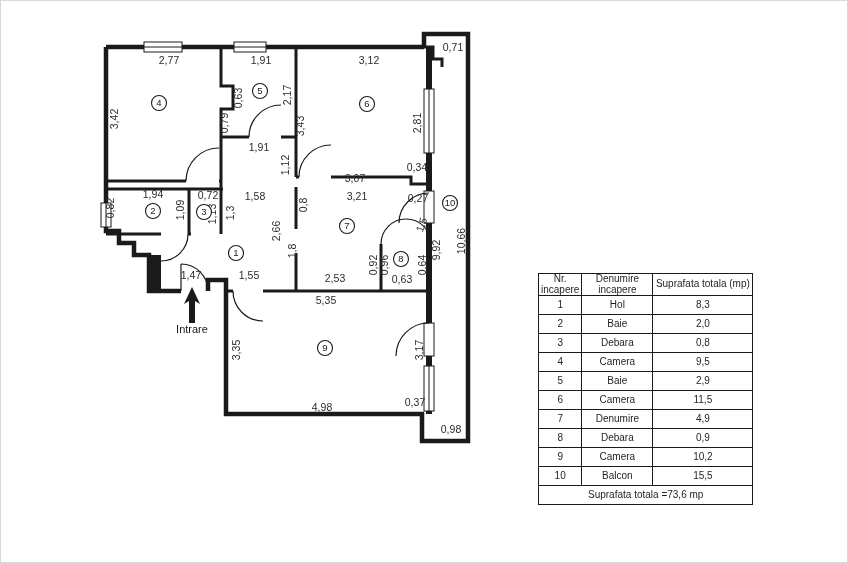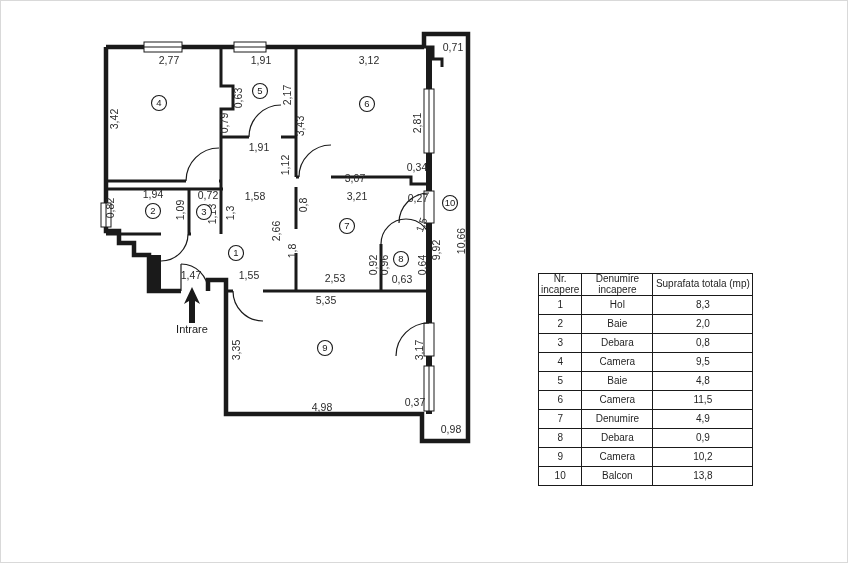--- a/index.html
+++ b/index.html
@@ -185,21 +185,21 @@
             <td class="c3">0,8</td>
           </tr>
           <tr>
             <td class="c1">4</td>
             <td class="c2">Camera</td>
             <td class="c3">9,5</td>
           </tr>
           <tr>
             <td class="c1">5</td>
             <td class="c2">Baie</td>
-            <td class="c3">4,8</td>
+            <td class="c3">2,9</td>
           </tr>
           <tr>
             <td class="c1">6</td>
             <td class="c2">Camera</td>
             <td class="c3">11,5</td>
           </tr>
           <tr>
             <td class="c1">7</td>
             <td class="c2">Denumire</td>
             <td class="c3">4,9</td>
@@ -210,18 +210,21 @@
             <td class="c3">0,9</td>
           </tr>
           <tr>
             <td class="c1">9</td>
             <td class="c2">Camera</td>
             <td class="c3">10,2</td>
           </tr>
           <tr>
             <td class="c1">10</td>
             <td class="c2">Balcon</td>
-            <td class="c3">13,8</td>
+            <td class="c3">15,5</td>
+          </tr>
+          <tr>
+            <td colspan="3">Suprafata totala =73,6 mp</td>
           </tr>
         </tbody>
     </table>
   </div>
 </div>
 
 </body></html>

